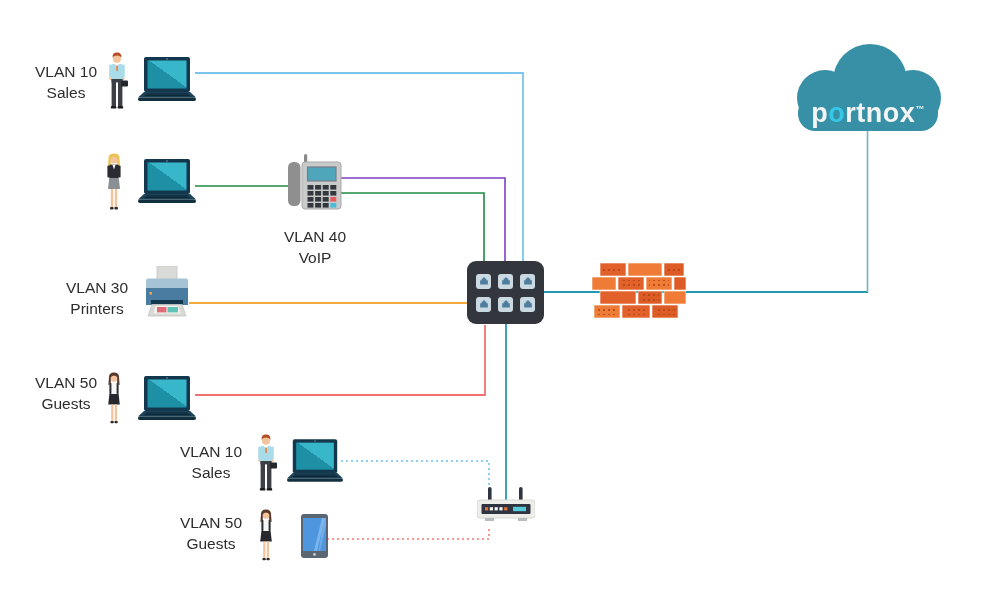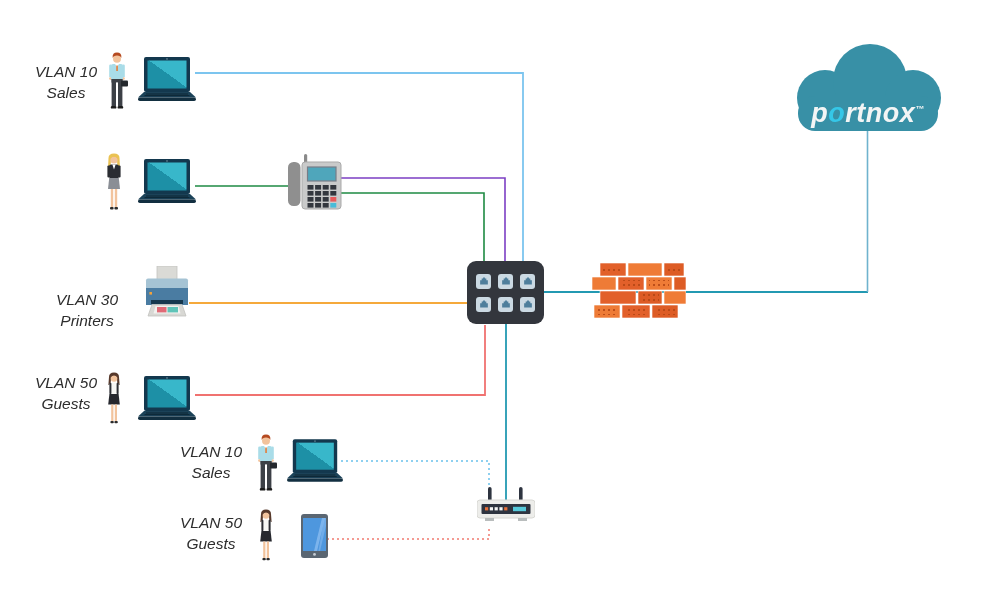--- a/index.html
+++ b/index.html
@@ -1,17 +1,17 @@
 <!DOCTYPE html>
 <html><head>
 <meta charset="utf-8">
 <style>
   html,body{margin:0;padding:0;background:#ffffff;}
   #canvas{position:relative;width:1000px;height:600px;background:#ffffff;overflow:hidden;
-          font-family:"Liberation Sans", sans-serif;font-style:italic;}
+          font-family:"Liberation Sans", sans-serif;}
   .abs{position:absolute;}
   .label{position:absolute;text-align:center;font-size:15.5px;line-height:21px;color:#2d2d2d;width:110px;}
   #wires{position:absolute;left:0;top:0;width:1000px;height:600px;}
   .switch{position:absolute;left:467px;top:261px;width:77px;height:63px;background:#33363d;
           border-radius:9px;display:grid;grid-template-columns:repeat(3,15px);
           grid-template-rows:repeat(2,15px);gap:8px 7px;justify-content:center;align-content:center;}
   .port{background:#cbd9e3;border-radius:3px;display:flex;align-items:center;justify-content:center;}
   .cloud-wrap{position:absolute;left:778px;top:38px;width:180px;height:97px;}
   .cloud-text{position:absolute;left:0;right:0;top:60px;text-align:center;
               font-size:27px;font-weight:bold;letter-spacing:.5px;color:#f3f5f5;}
@@ -46,21 +46,25 @@
     <polyline points="867.5,292 867.5,130" fill="none" stroke-width="1.6" stroke="#6FB3CE"></polyline>
     <polyline points="506,324 506,504" fill="none" stroke-width="1.8" stroke="#2399B2"></polyline>
     <polyline points="341,461 489,461 489,488" fill="none" stroke-width="2" stroke-dasharray="2 3" stroke="#8ED0F0"></polyline>
     <polyline points="327,539 489,539 489,526" fill="none" stroke-width="2" stroke-dasharray="2 3" stroke="#F49A92"></polyline>
   </svg>
 
   <div class="label" style="left:11px;top:61px;">
     <div>VLAN 10</div>
     <div>Sales</div>
   </div>
-  <div class="label" style="left:32px;top:277px;margin-top:12px;">
+  <div class="label" style="left:260px;top:226px;">
+    <div>VLAN 40</div>
+    <div>VoIP</div>
+  </div>
+  <div class="label" style="left:42px;top:277px;">
     <div>VLAN 30</div>
     <div>Printers</div>
   </div>
   <div class="label" style="left:11px;top:372px;">
     <div>VLAN 50</div>
     <div>Guests</div>
   </div>
   <div class="label" style="left:156px;top:441px;">
     <div>VLAN 10</div>
     <div>Sales</div>

